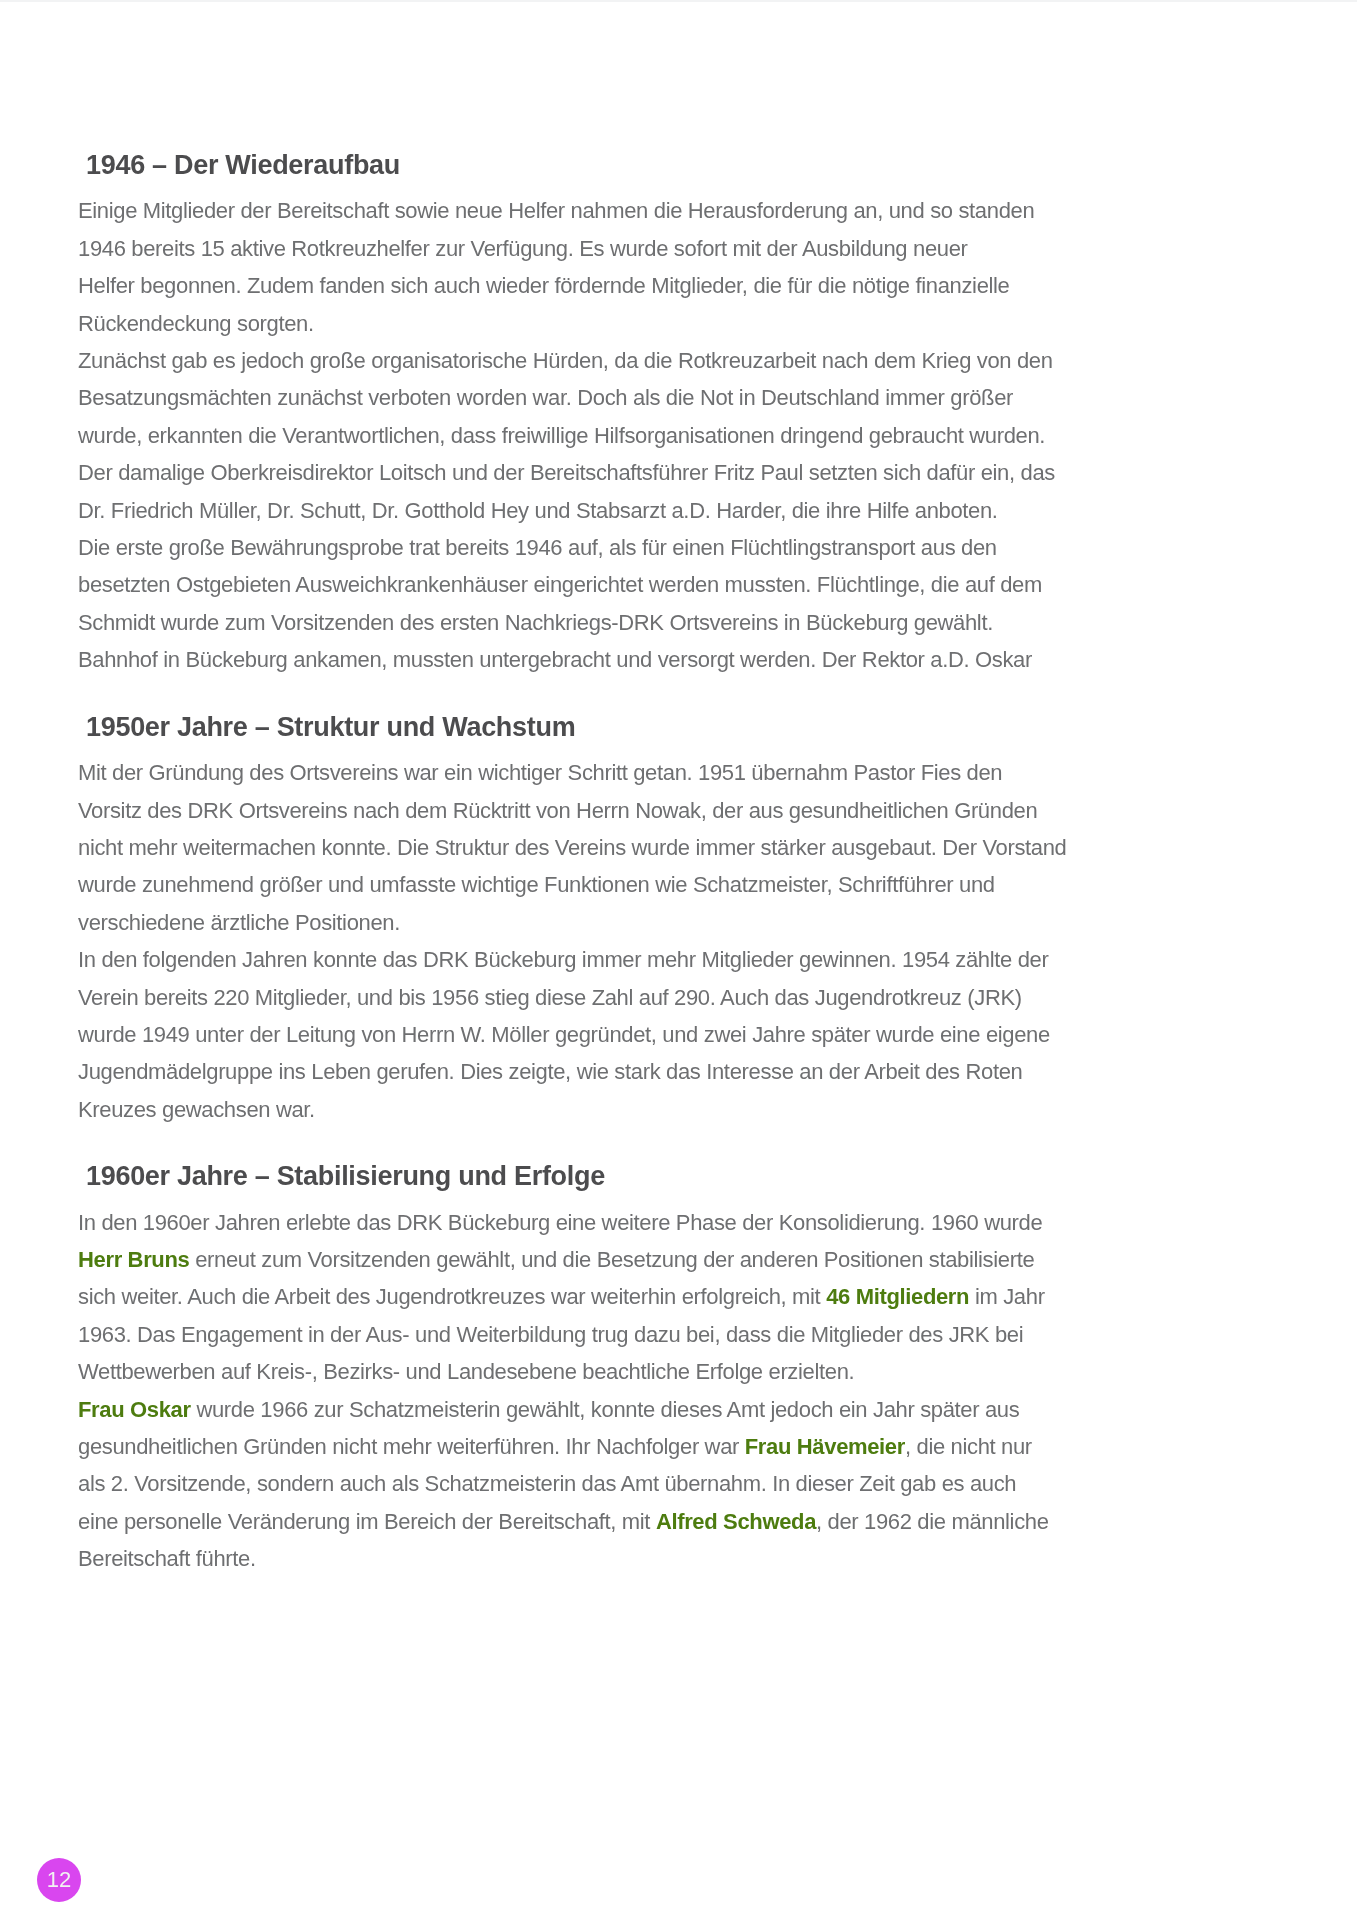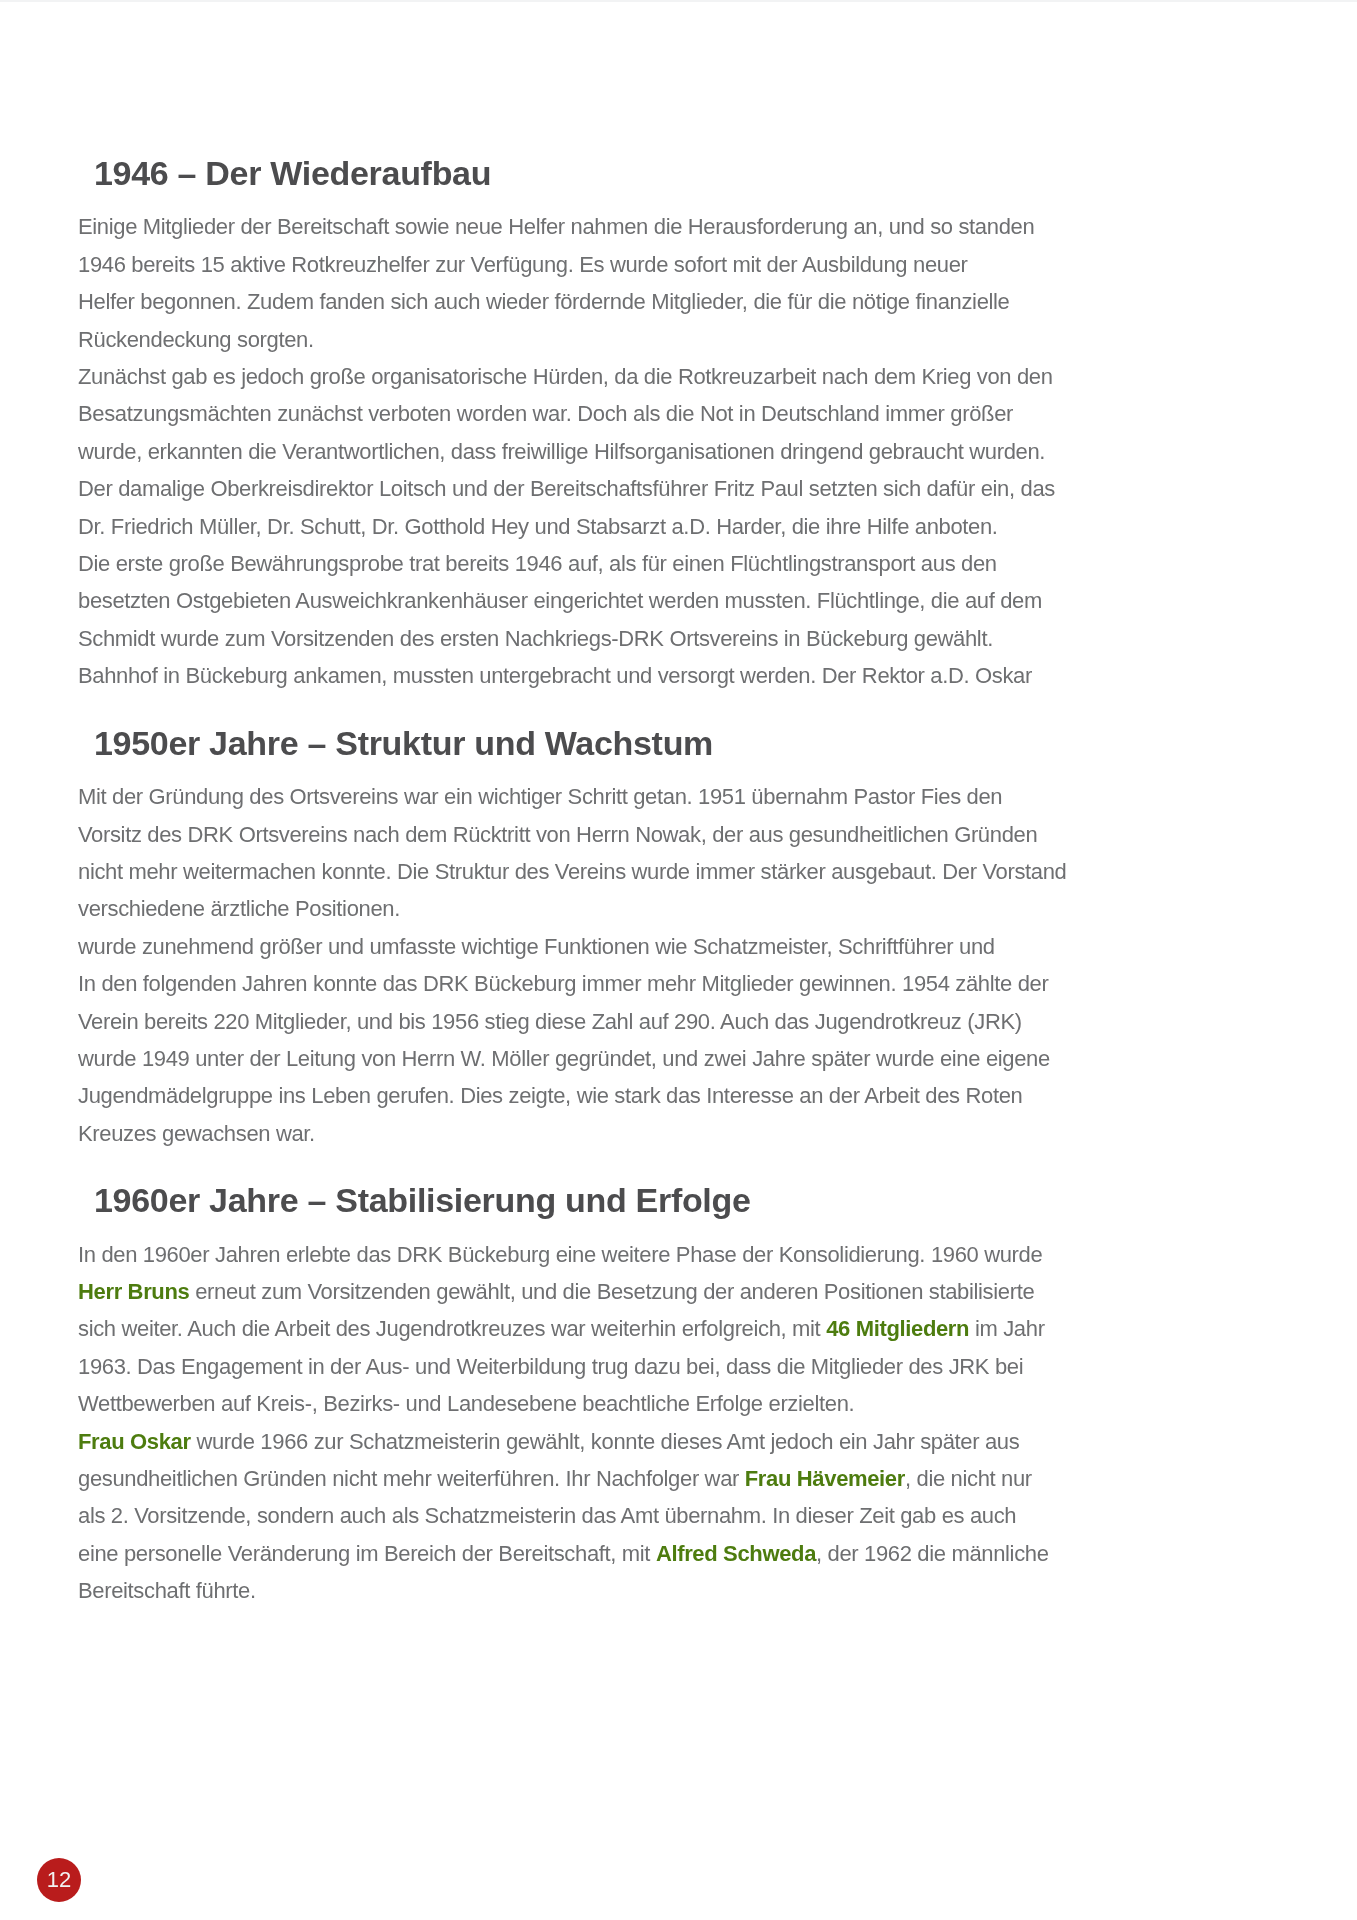--- a/index.html
+++ b/index.html
@@ -22,22 +22,22 @@
     background: #f2f3f4;
   }
   .content {
     position: absolute;
     left: 78px;
     top: 139px;
     width: 1230px;
   }
   .section { margin: 0 0 30px 0; }
   .section h2 {
-    margin: 16px;
-    font-size: 34px;
+    margin: 8px;
+    font-size: 27px;
     line-height: 37.4px;
     font-weight: 700;
     color: #4c4c4e;
     letter-spacing: -0.3px;
   }
   .section p {
     margin: 0;
     font-size: 22px;
     line-height: 37.4px;
     font-weight: 400;
@@ -49,21 +49,21 @@
     font-weight: 700;
     color: #4d7c0f;
   }
   .page-badge {
     position: absolute;
     left: 37px;
     top: 1858px;
     width: 44px;
     height: 44px;
     border-radius: 50%;
-    background: #b91c1c;
+    background: #d946ef;
     color: #f2f2f2;
     font-size: 22px;
     line-height: 44px;
     text-align: center;
     letter-spacing: 0;
   }
 </style>
 </head>
 <body>
 
@@ -86,22 +86,22 @@
     <p>besetzten Ostgebieten Ausweichkrankenhäuser eingerichtet werden mussten. Flüchtlinge, die auf dem</p>
     <p>Schmidt wurde zum Vorsitzenden des ersten Nachkriegs-DRK Ortsvereins in Bückeburg gewählt.</p>
     <p>Bahnhof in Bückeburg ankamen, mussten untergebracht und versorgt werden. Der Rektor a.D. Oskar</p>
   </section>
 
   <section class="section">
     <h2>1950er Jahre – Struktur und Wachstum</h2>
     <p>Mit der Gründung des Ortsvereins war ein wichtiger Schritt getan. 1951 übernahm Pastor Fies den</p>
     <p>Vorsitz des DRK Ortsvereins nach dem Rücktritt von Herrn Nowak, der aus gesundheitlichen Gründen</p>
     <p>nicht mehr weitermachen konnte. Die Struktur des Vereins wurde immer stärker ausgebaut. Der Vorstand</p>
+    <p>wurde zunehmend größer und umfasste wichtige Funktionen wie Schatzmeister, Schriftführer und</p>
     <p>verschiedene ärztliche Positionen.</p>
-    <p>wurde zunehmend größer und umfasste wichtige Funktionen wie Schatzmeister, Schriftführer und</p>
     <p>In den folgenden Jahren konnte das DRK Bückeburg immer mehr Mitglieder gewinnen. 1954 zählte der</p>
     <p>Verein bereits 220 Mitglieder, und bis 1956 stieg diese Zahl auf 290. Auch das Jugendrotkreuz (JRK)</p>
     <p>wurde 1949 unter der Leitung von Herrn W. Möller gegründet, und zwei Jahre später wurde eine eigene</p>
     <p>Jugendmädelgruppe ins Leben gerufen. Dies zeigte, wie stark das Interesse an der Arbeit des Roten</p>
     <p>Kreuzes gewachsen war.</p>
   </section>
 
   <section class="section">
     <h2>1960er Jahre – Stabilisierung und Erfolge</h2>
     <p>In den 1960er Jahren erlebte das DRK Bückeburg eine weitere Phase der Konsolidierung. 1960 wurde</p>

